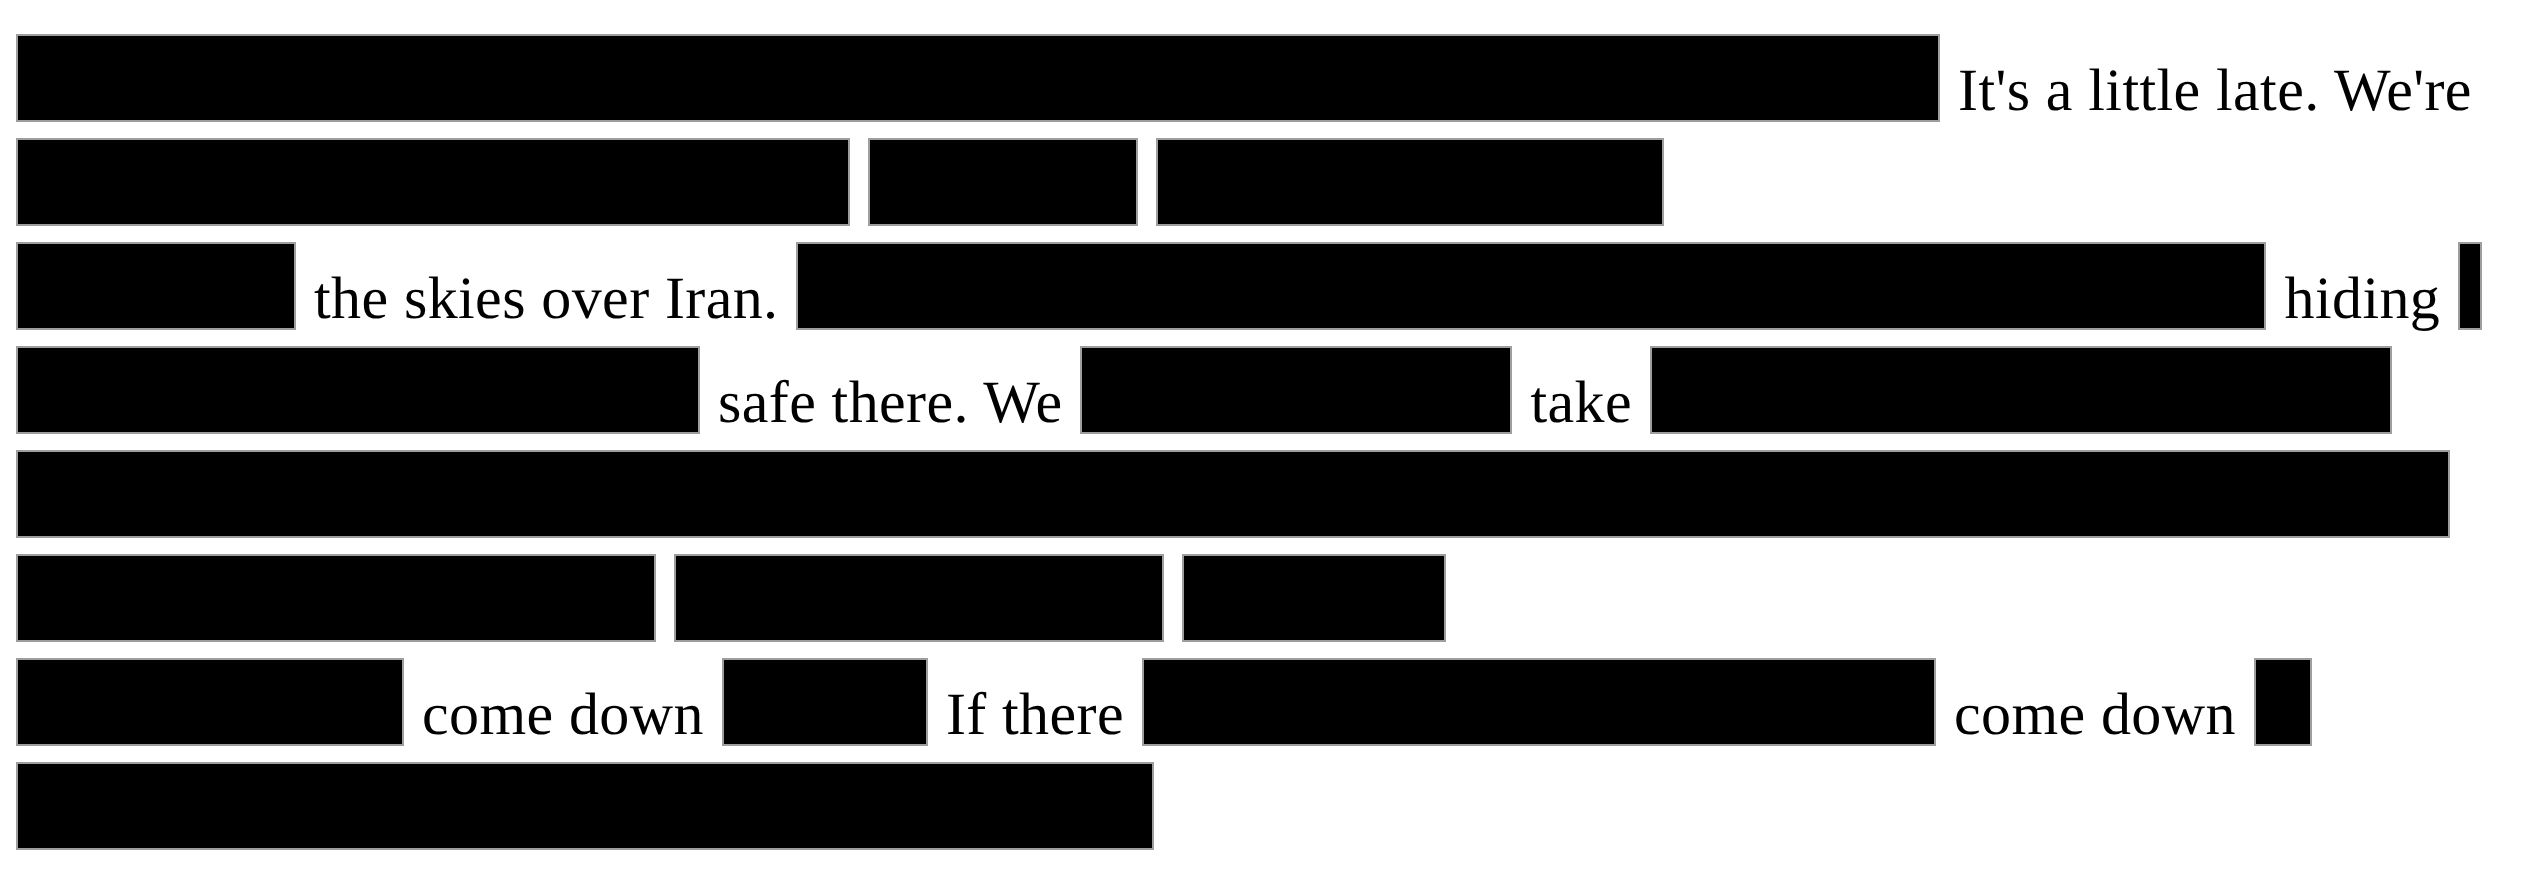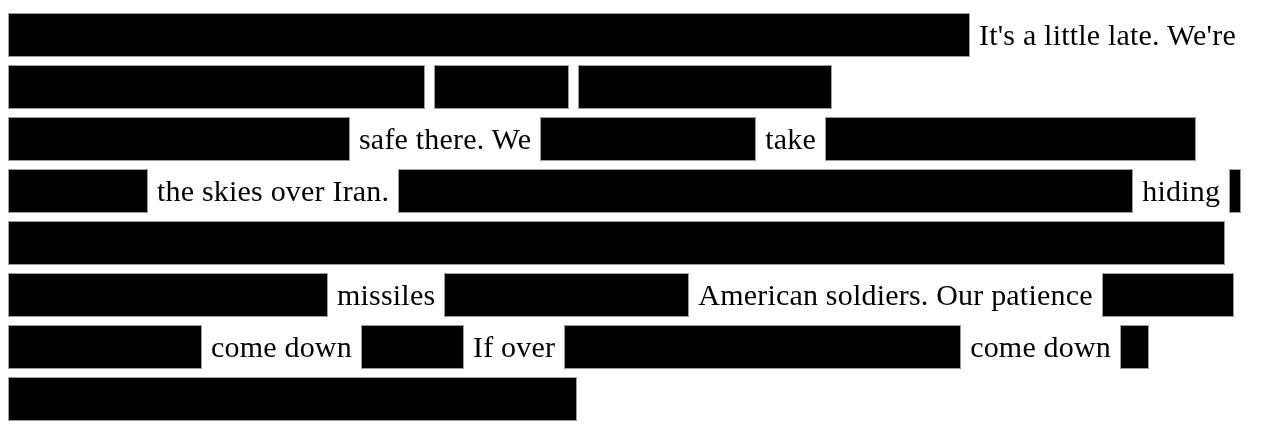--- a/index.html
+++ b/index.html
@@ -14,21 +14,21 @@
     box-sizing: border-box;
     width: 1270px;
     height: 440px;
     padding: 9px 0 0 8px;
     font-family: "Liberation Serif", "DejaVu Serif", serif;
     font-size: 30px;
     color: #000000;
   }
   .line {
     display: flex;
-    align-items: center;
+    align-items: flex-end;
     height: 52px;
     gap: 9px;
     white-space: pre;
   }
   .word {
     display: inline-block;
     line-height: 1;
     letter-spacing: 0.2px;
   }
   .redaction {
@@ -39,19 +39,19 @@
     border: 1px solid #9e9e9e;
     flex: 0 0 auto;
   }
 </style>
 </head>
 <body>
 
 <div class="poem">
     <div class="line"><span class="redaction" style="width: 962px;"></span><span class="word">It's a little late. We're</span></div>
     <div class="line"><span class="redaction" style="width: 417px;"></span><span class="redaction" style="width: 135px;"></span><span class="redaction" style="width: 254px;"></span></div>
+    <div class="line"><span class="redaction" style="width: 140px;"></span><span class="word">the skies over Iran.</span><span class="redaction" style="width: 735px;"></span><span class="word">hiding</span><span class="redaction" style="width: 12px;"></span></div>
     <div class="line"><span class="redaction" style="width: 342px;"></span><span class="word">safe there. We</span><span class="redaction" style="width: 216px;"></span><span class="word">take</span><span class="redaction" style="width: 371px;"></span></div>
-    <div class="line"><span class="redaction" style="width: 140px;"></span><span class="word">the skies over Iran.</span><span class="redaction" style="width: 735px;"></span><span class="word">hiding</span><span class="redaction" style="width: 12px;"></span></div>
     <div class="line"><span class="redaction" style="width: 1217px;"></span></div>
-    <div class="line"><span class="redaction" style="width: 320px;"></span><span class="word">missiles</span><span class="redaction" style="width: 245px;"></span><span class="word">American soldiers. Our patience</span><span class="redaction" style="width: 132px;"></span></div>
-    <div class="line"><span class="redaction" style="width: 194px;"></span><span class="word">come down</span><span class="redaction" style="width: 103px;"></span><span class="word">If over</span><span class="redaction" style="width: 397px;"></span><span class="word">come down</span><span class="redaction" style="width: 29px;"></span></div>
+    <div class="line"><span class="redaction" style="width: 320px;"></span><span class="redaction" style="width: 245px;"></span><span class="redaction" style="width: 132px;"></span></div>
+    <div class="line"><span class="redaction" style="width: 194px;"></span><span class="word">come down</span><span class="redaction" style="width: 103px;"></span><span class="word">If there</span><span class="redaction" style="width: 397px;"></span><span class="word">come down</span><span class="redaction" style="width: 29px;"></span></div>
     <div class="line"><span class="redaction" style="width: 569px;"></span></div>
   </div>
 
 </body></html>

